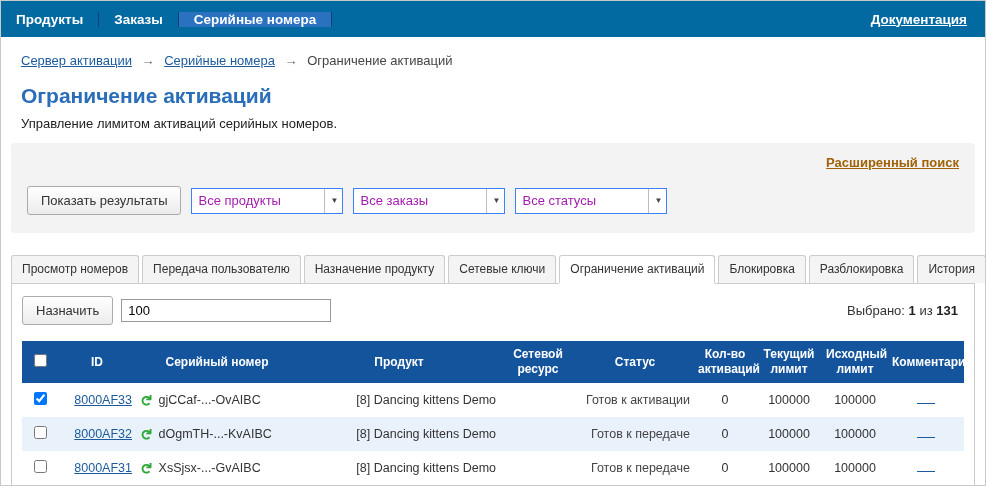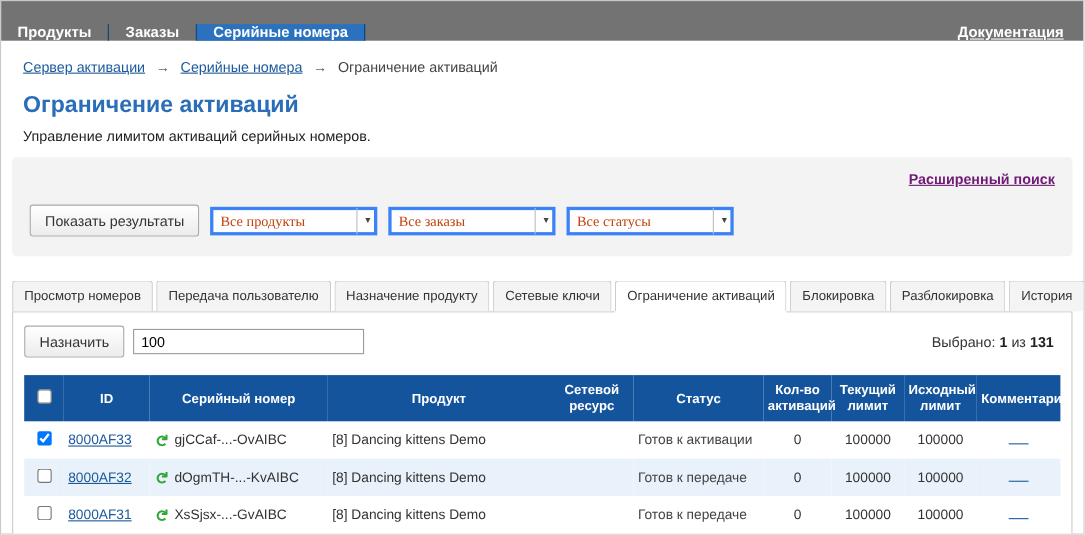--- a/index.html
+++ b/index.html
@@ -6,24 +6,24 @@
   html,body { width: 986px; height: 486px; overflow: hidden; }
   body {
     font-family: "Liberation Sans", sans-serif;
     background: #fff;
     border: 1px solid #c9c9c9;
     font-size: 13px;
     color: #333;
   }
   
   .topnav {
-    background: #737373;
+    background: #0369a1;
     height: 36px;
     display: flex;
-    align-items: flex-end;
+    align-items: center;
   }
   .nav-item {
     display: flex; align-items: center;
     padding: 0 15px;
     color: #fff; font-weight: bold; font-size: 13.5px;
     border-right: 1px solid #0e3f7a;
     cursor: pointer; white-space: nowrap;
   }
   .nav-item.active { background: #2a72c0; }
   .nav-right { margin-left: auto; display: flex; align-items: center; padding: 0 18px; }
@@ -36,41 +36,41 @@
   .page-title { color: #2a6db8; font-size: 21px; font-weight: bold; margin: 16px 20px 8px; }
   .page-subtitle { font-size: 13px; color: #222; margin: 0 20px 12px; }
   
   .filter-panel {
     margin: 4px 10px 0;
     background: #f3f3f3;
     border-radius: 4px;
     padding: 12px 16px 18px;
   }
   .adv-search { text-align: right; }
-  .adv-search a { color: #701a75; font-weight: bold; text-decoration: underline; font-size: 13px; cursor: pointer; }
+  .adv-search a { color: #a16207; font-weight: bold; text-decoration: underline; font-size: 13px; cursor: pointer; }
   .filter-row { margin-top: 16px; display: flex; align-items: center; gap: 10px; }
   .btn {
     background: linear-gradient(#ffffff,#ececec);
     border: 1px solid #ababab;
     border-radius: 3px;
     padding: 6px 13px;
     font-size: 13px; color: #333;
     font-family: "Liberation Sans", sans-serif;
     cursor: pointer;
   }
   .select-wrap { position: relative; width: 152px; }
   .select-wrap select {
     width: 100%; height: 26px;
-    border: 3px solid #3b82f6;
+    border: 1px solid #3b82f6;
     background: #fff;
-    font-size: 13px; color: #c2410c;
+    font-size: 13px; color: #a21caf;
     padding: 2px 22px 2px 6px;
     -webkit-appearance: none; appearance: none;
     border-radius: 0;
-    font-family: Liberation Serif, serif;
+    font-family: Liberation Sans, sans-serif;
   }
   .select-wrap::after {
     content: "▼";
     position: absolute; right: 0; top: 1px;
     width: 18px; height: 24px;
     border-left: 1px solid #bdbdbd;
     font-size: 8px; color: #444;
     display: flex; align-items: center; justify-content: center;
     pointer-events: none;
   }
@@ -111,21 +111,21 @@
     text-align: center; vertical-align: middle;
     padding: 6px 4px; line-height: 1.25;
   }
   tbody td {
     font-size: 12.5px; color: #333;
     padding: 9px 4px;
     vertical-align: middle;
   }
   tbody tr.alt { background: #e9f2fa; }
   td.c, th.c { text-align: center; }
-  td.l { text-align: left; }
+  td.l { text-align: right; }
   .id-link { color: #1c5a9c; text-decoration: underline; cursor: pointer; }
   .serial-cell { display: flex; align-items: center; gap: 6px; }
   .serial-icon {
     color: #2ea836; font-weight: bold; font-size: 15px; line-height: 1;
     display: inline-block; transform: rotate(90deg);
   }
   .status-text { color: #444; }
   .comment-link {
     display: inline-block; width: 18px; height: 9px;
     border-bottom: 1px solid #1c5a9c; cursor: pointer;

